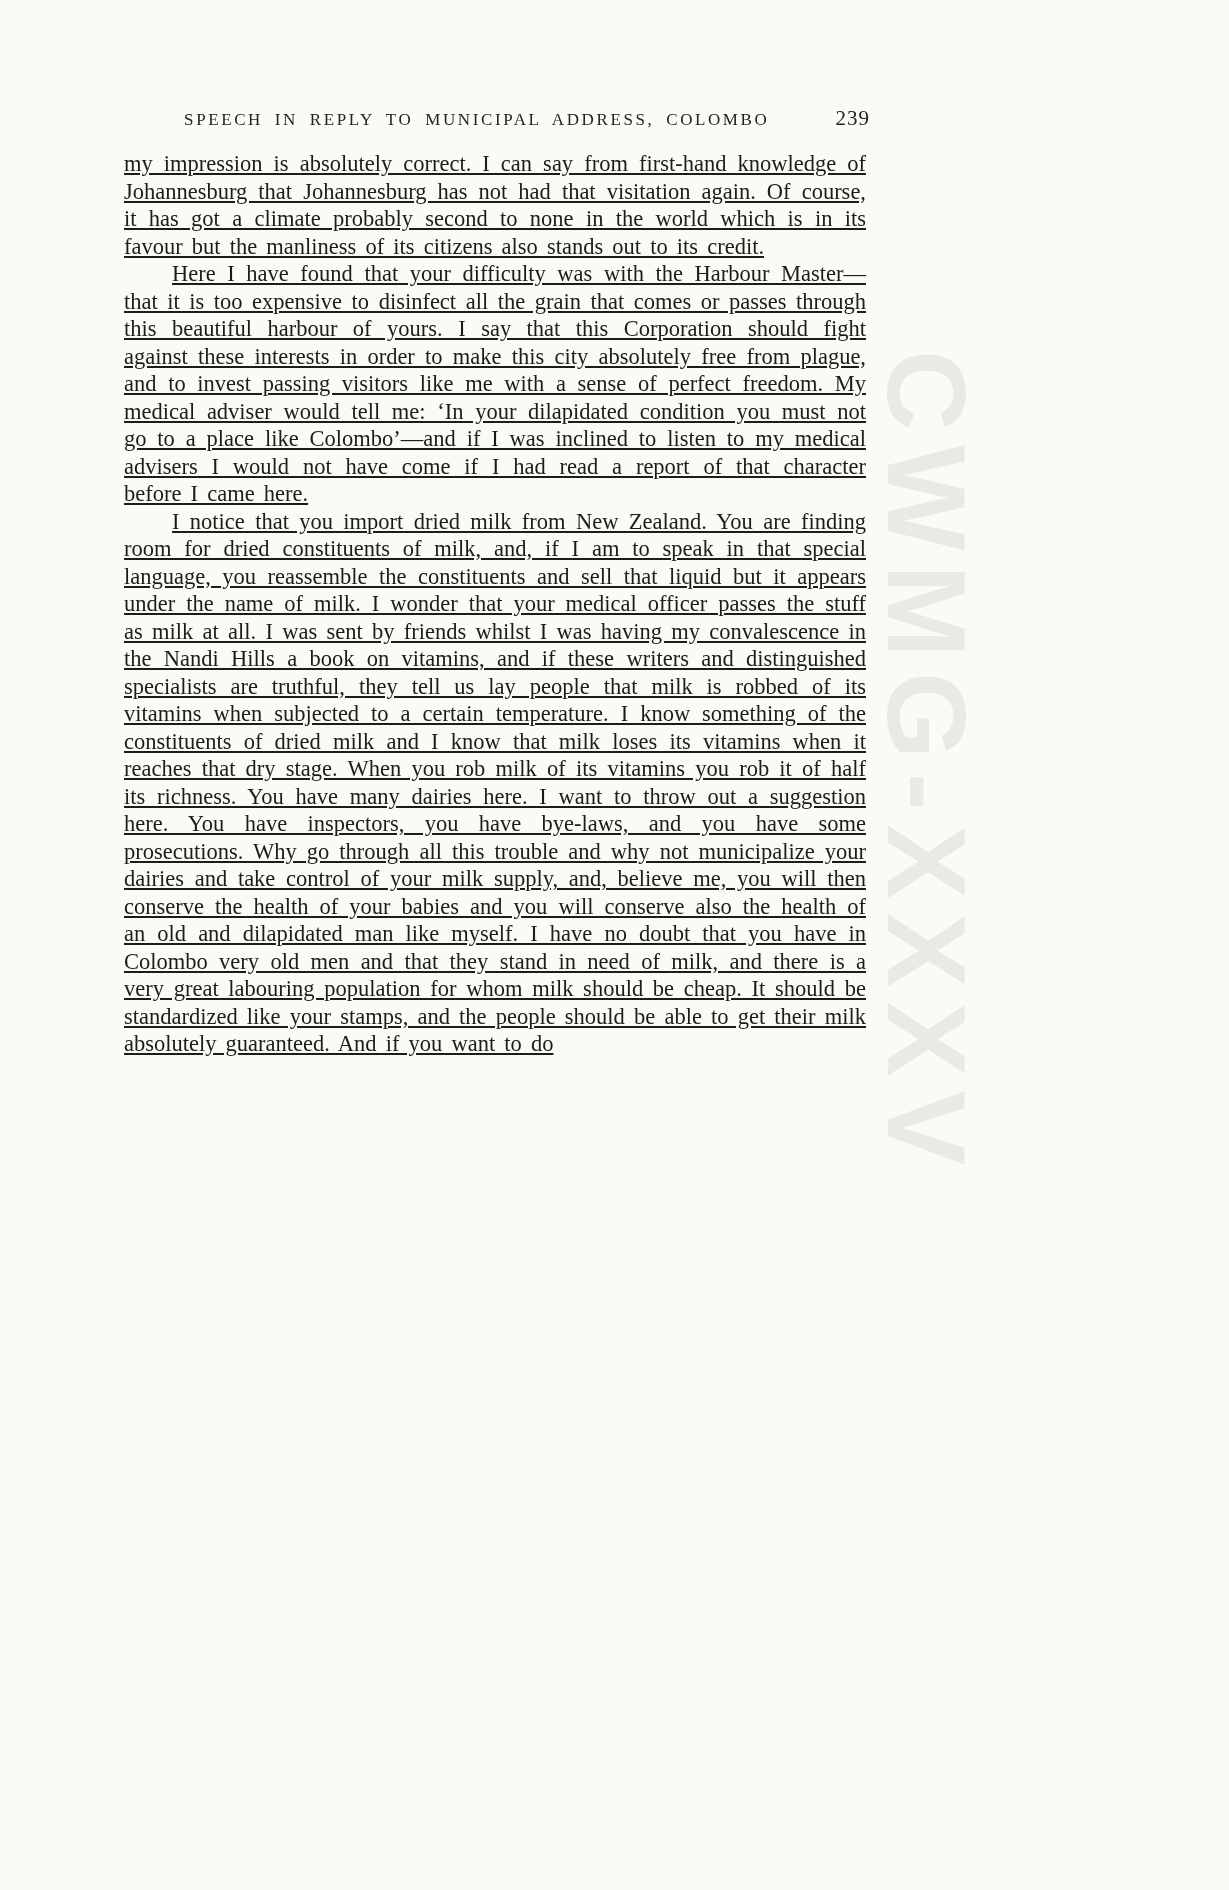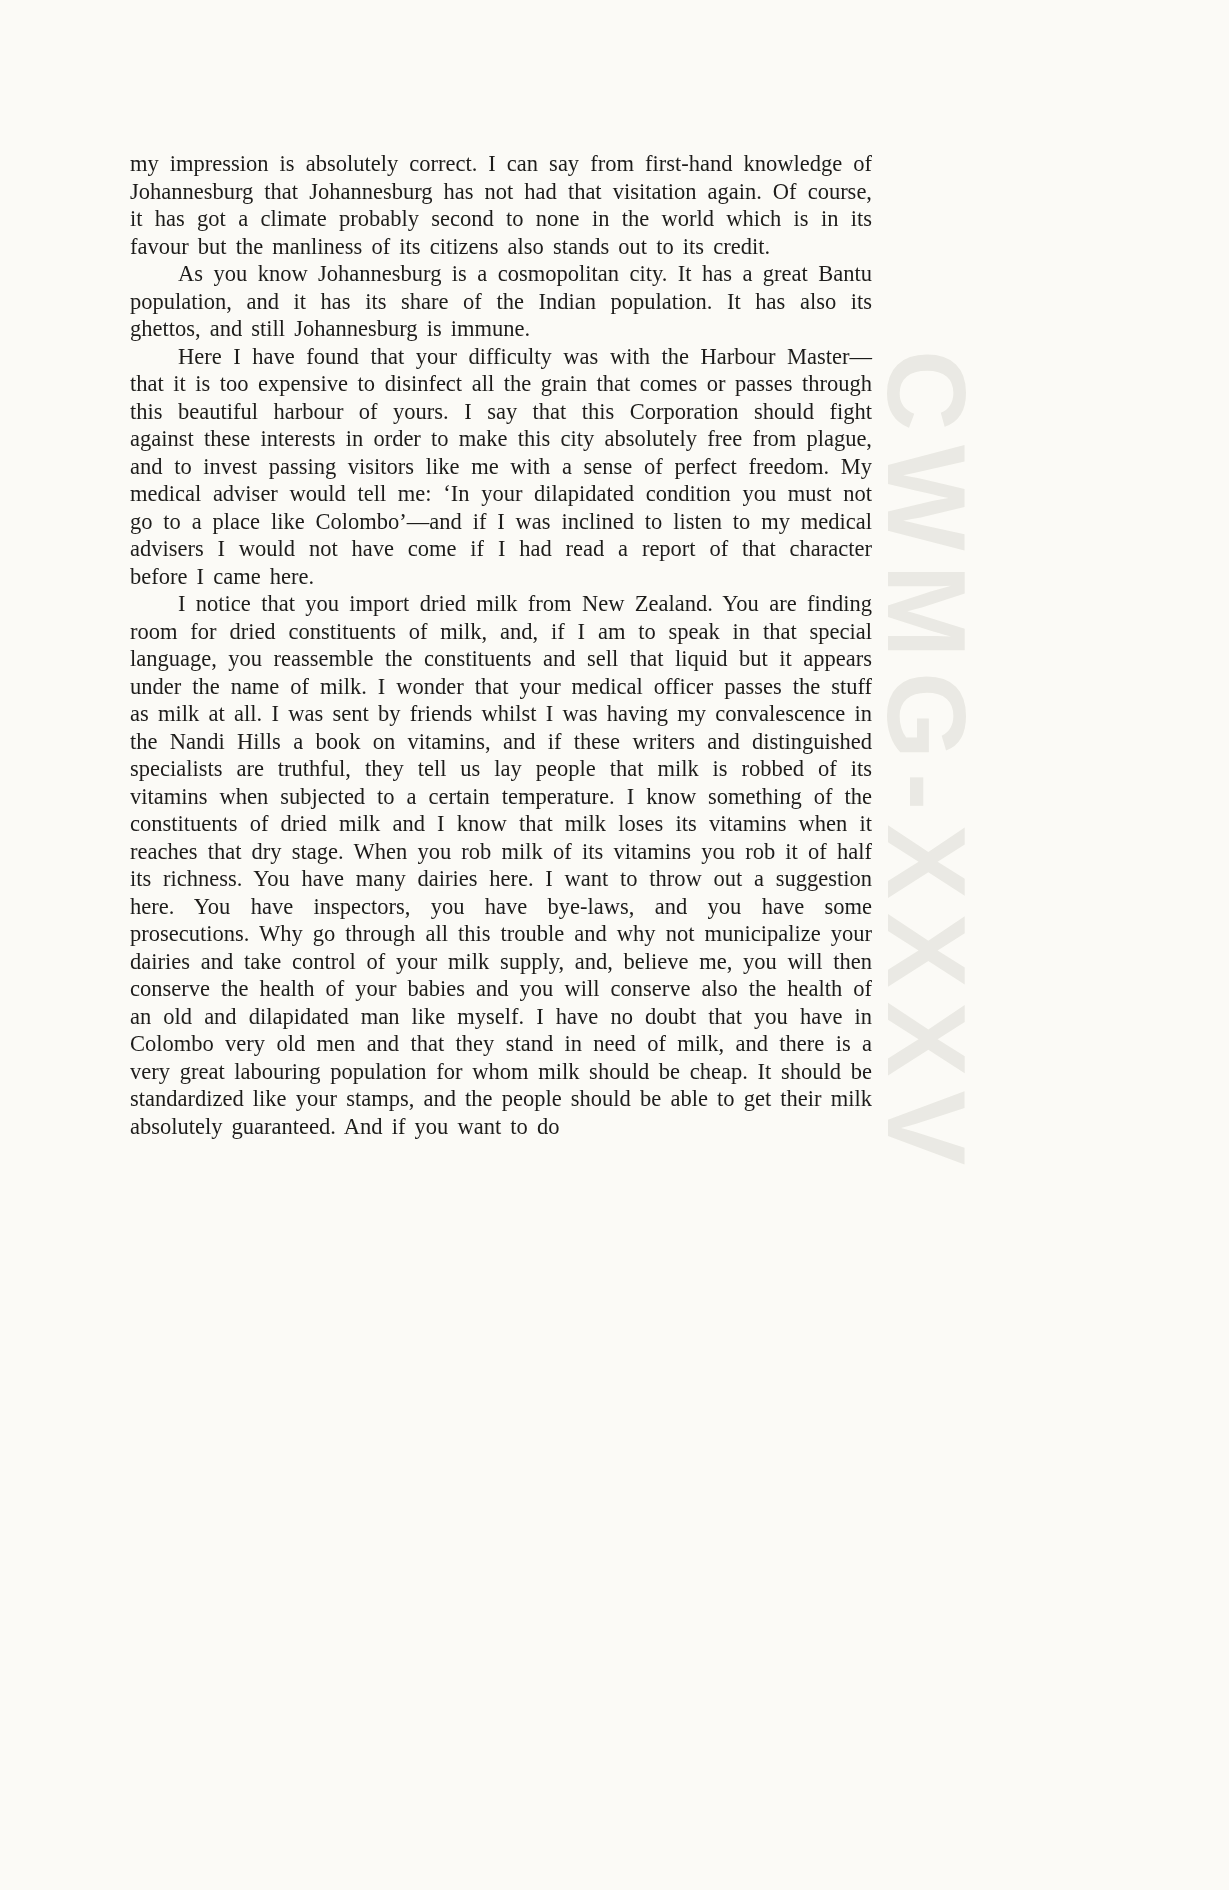--- a/index.html
+++ b/index.html
@@ -38,27 +38,28 @@
   }
   .running-head .folio {
     font-size: 21px;
     letter-spacing: 1px;
     color: #24231f;
     margin-left: 12px;
   }
   .body-text {
     position: absolute;
     top: 150px;
-    left: 130px;
+    left: 124px;
     width: 742px;
     font-size: 22.5px;
     line-height: 27.5px;
     text-align: justify;
     word-spacing: 3.5px;
     color: #1d1c1a;
+    text-decoration: underline;
   }
   .body-text p {
     margin: 0;
   }
   .body-text p.indent {
     text-indent: 48px;
   }
   .watermark {
     position: absolute;
     top: 350px;
@@ -75,21 +76,24 @@
     user-select: none;
   }
 </style>
 </head>
 <body>
 
 <div class="page">
 
   <div class="watermark">CWMG-XXXV</div>
 
+  <div class="running-head">
+    <span class="title">SPEECH IN REPLY TO MUNICIPAL ADDRESS, COLOMBO</span>
+    <span class="folio">239</span>
+  </div>
 
   <div class="body-text">
     <p>my impression is absolutely correct.  I can say from first-hand knowledge of Johannesburg that Johannesburg has not had that visitation again.  Of course, it has got a climate probably second to none in the world which is in its favour but the manliness of its citizens also stands out to its credit.</p>
-    <p class="indent">As you know Johannesburg is a cosmopolitan city.  It has a great Bantu population, and it has its share of the Indian population.  It has also its ghettos, and still Johannesburg is immune.</p>
     <p class="indent">Here I have found that your difficulty was with the Harbour Master—that it is too expensive to disinfect all the grain that comes or passes through this beautiful harbour of yours.  I say that this Corporation should fight against these interests in order to make this city absolutely free from plague, and to invest passing visitors like me with a sense of perfect freedom.  My medical adviser would tell me: ‘In your dilapidated condition you must not go to a place like Colombo’—and if I was inclined to listen to my medical advisers I would not have come if I had read a report of that character before I came here.</p>
     <p class="indent">I notice that you import dried milk from New Zealand.  You are finding room for dried constituents of milk, and, if I am to speak in that special language, you reassemble the constituents and sell that liquid but it appears under the name of milk.  I wonder that your medical officer passes the stuff as milk at all.  I was sent by friends whilst I was having my convalescence in the Nandi Hills a book on vitamins, and if these writers and distinguished specialists are truthful, they tell us lay people that milk is robbed of its vitamins when subjected to a certain temperature.  I know something of the constituents of dried milk and I know that milk loses its vitamins when it reaches that dry stage.  When you rob milk of its vitamins you rob it of half its richness.  You have many dairies here.  I want to throw out a suggestion here.  You have inspectors, you have bye-laws, and you have some prosecutions.  Why go through all this trouble and why not municipalize your dairies and take control of your milk supply, and, believe me, you will then conserve the health of your babies and you will conserve also the health of an old and dilapidated man like myself.  I have no doubt that you have in Colombo very old men and that they stand in need of milk, and there is a very great labouring population for whom milk should be cheap.  It should be standardized like your stamps, and the people should be able to get their milk absolutely guaranteed.  And if you want to do</p>
   </div>
 
 </div>
 
 </body></html>

